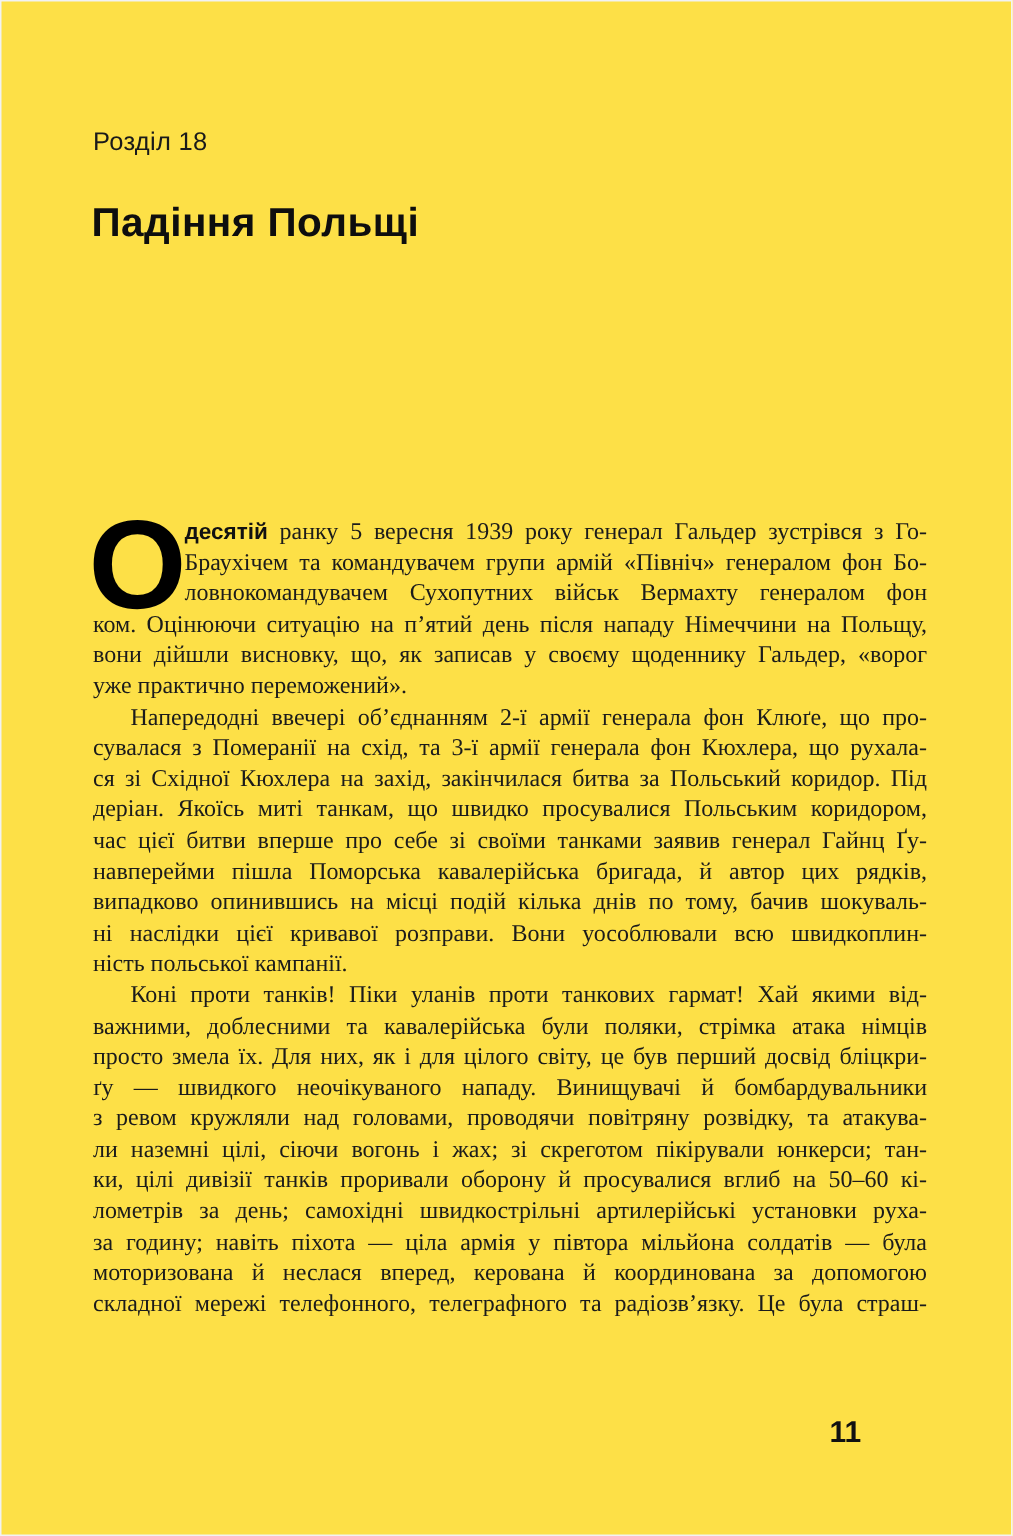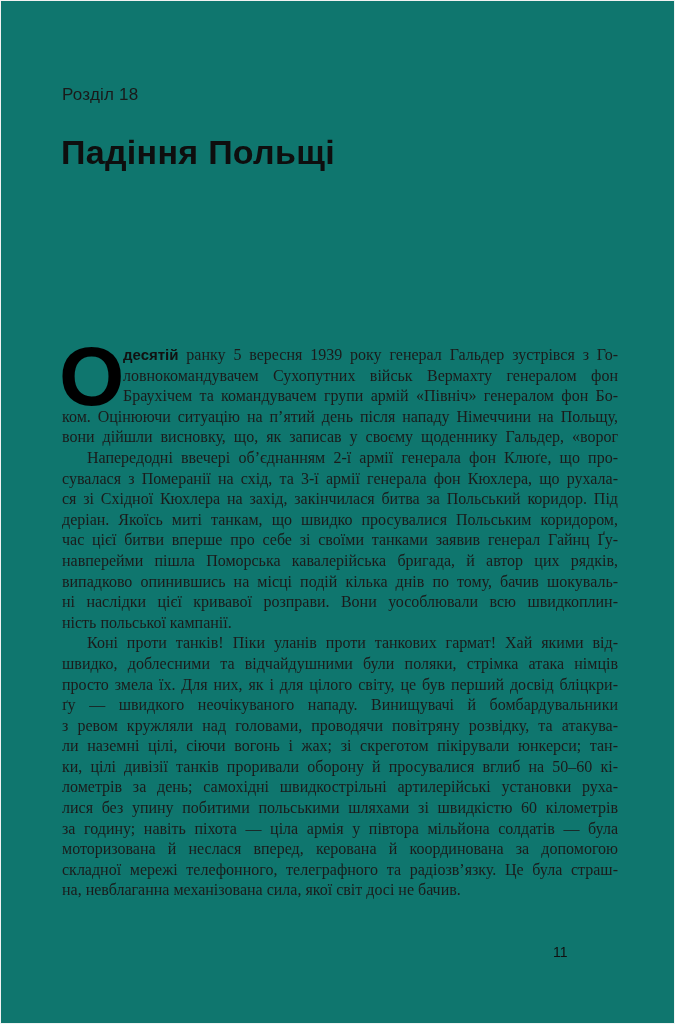--- a/index.html
+++ b/index.html
@@ -1,41 +1,41 @@
 <!DOCTYPE html>
 <html><head>
 <meta charset="utf-8">
 <style>
   html, body { margin: 0; padding: 0; background: #ffffff; }
   .page {
     position: relative;
     width: 675px;
     height: 1024px;
-    background: #0f766e;
+    background: #fde047;
     box-shadow: inset 0 0 0 1px #f2f2f2;
     overflow: hidden;
     font-family: "Liberation Serif", serif;
     color: #1b1b1b;
   }
   .chapter-label {
     position: absolute;
     left: 62px;
     top: 85px;
     font-family: "Liberation Sans", sans-serif;
     font-size: 17px;
     font-weight: 500;
     color: #1a1a1a;
     letter-spacing: 0.2px;
   }
   .chapter-title {
     position: absolute;
     left: 61px;
     top: 133px;
     font-family: "Liberation Sans", sans-serif;
-    font-size: 34px;
+    font-size: 27px;
     font-weight: bold;
     color: #0e0e0e;
     letter-spacing: 0.3px;
   }
   .text-block {
     position: absolute;
     left: 62px;
     top: 345px;
     width: 556px;
     font-size: 16px;
@@ -67,63 +67,62 @@
     font-family: "Liberation Sans", sans-serif;
     font-weight: bold;
     font-size: 15px;
     color: #111111;
   }
   .page-number {
     position: absolute;
     left: 553px;
     top: 944px;
     font-family: "Liberation Sans", sans-serif;
-    font-weight: normal;
-    font-size: 14px;
+    font-weight: bold;
+    font-size: 20px;
     color: #111111;
   }
 </style>
 </head>
 <body>
 
 <div class="page">
   <div class="chapter-label">Розділ 18</div>
   <div class="chapter-title">Падіння Польщі</div>
 
   <div class="text-block" id="text-block">
       <div class="paragraph">
         <span class="drop-cap">О</span>
         <div class="line dc-indent"><span class="lead-word">десятій</span> ранку 5 вересня 1939 року генерал Гальдер зустрівся з Го-</div>
+        <div class="line dc-indent">Браухічем та командувачем групи армій «Північ» генералом фон Бо-</div>
         <div class="line dc-indent">ловнокомандувачем Сухопутних військ Вермахту генералом фон</div>
-        <div class="line dc-indent">Браухічем та командувачем групи армій «Північ» генералом фон Бо-</div>
         <div class="line">ком. Оцінюючи ситуацію на п’ятий день після нападу Німеччини на Польщу,</div>
         <div class="line">вони дійшли висновку, що, як записав у своєму щоденнику Гальдер, «ворог</div>
+        <div class="line last-line">уже практично переможений».</div>
       </div>
       <div class="paragraph">
         <div class="line first-indent">Напередодні ввечері об’єднанням 2-ї армії генерала фон Клюґе, що про-</div>
         <div class="line">сувалася з Померанії на схід, та 3-ї армії генерала фон Кюхлера, що рухала-</div>
         <div class="line">ся зі Східної Кюхлера на захід, закінчилася битва за Польський коридор. Під</div>
         <div class="line">деріан. Якоїсь миті танкам, що швидко просувалися Польським коридором,</div>
         <div class="line">час цієї битви вперше про себе зі своїми танками заявив генерал Гайнц Ґу-</div>
         <div class="line">навперейми пішла Поморська кавалерійська бригада, й автор цих рядків,</div>
         <div class="line">випадково опинившись на місці подій кілька днів по тому, бачив шокуваль-</div>
         <div class="line">ні наслідки цієї кривавої розправи. Вони уособлювали всю швидкоплин-</div>
         <div class="line last-line">ність польської кампанії.</div>
       </div>
       <div class="paragraph">
         <div class="line first-indent">Коні проти танків! Піки уланів проти танкових гармат! Хай якими від-</div>
-        <div class="line">швидко, доблесними та відчайдушними були поляки, стрімка атака німців</div>
+        <div class="line">важними, доблесними та кавалерійська були поляки, стрімка атака німців</div>
         <div class="line">просто змела їх. Для них, як і для цілого світу, це був перший досвід бліцкри-</div>
         <div class="line">ґу — швидкого неочікуваного нападу. Винищувачі й бомбардувальники</div>
         <div class="line">з ревом кружляли над головами, проводячи повітряну розвідку, та атакува-</div>
         <div class="line">ли наземні цілі, сіючи вогонь і жах; зі скреготом пікірували юнкерси; тан-</div>
         <div class="line">ки, цілі дивізії танків проривали оборону й просувалися вглиб на 50–60 кі-</div>
         <div class="line">лометрів за день; самохідні швидкострільні артилерійські установки руха-</div>
-        <div class="line">лися без упину побитими польськими шляхами зі швидкістю 60 кілометрів</div>
         <div class="line">за годину; навіть піхота — ціла армія у півтора мільйона солдатів — була</div>
         <div class="line">моторизована й неслася вперед, керована й координована за допомогою</div>
         <div class="line">складної мережі телефонного, телеграфного та радіозв’язку. Це була страш-</div>
-        <div class="line last-line">на, невблаганна механізована сила, якої світ досі не бачив.</div>
       </div>
     </div>
 
   <div class="page-number">11</div>
 </div>
 
 </body></html>

